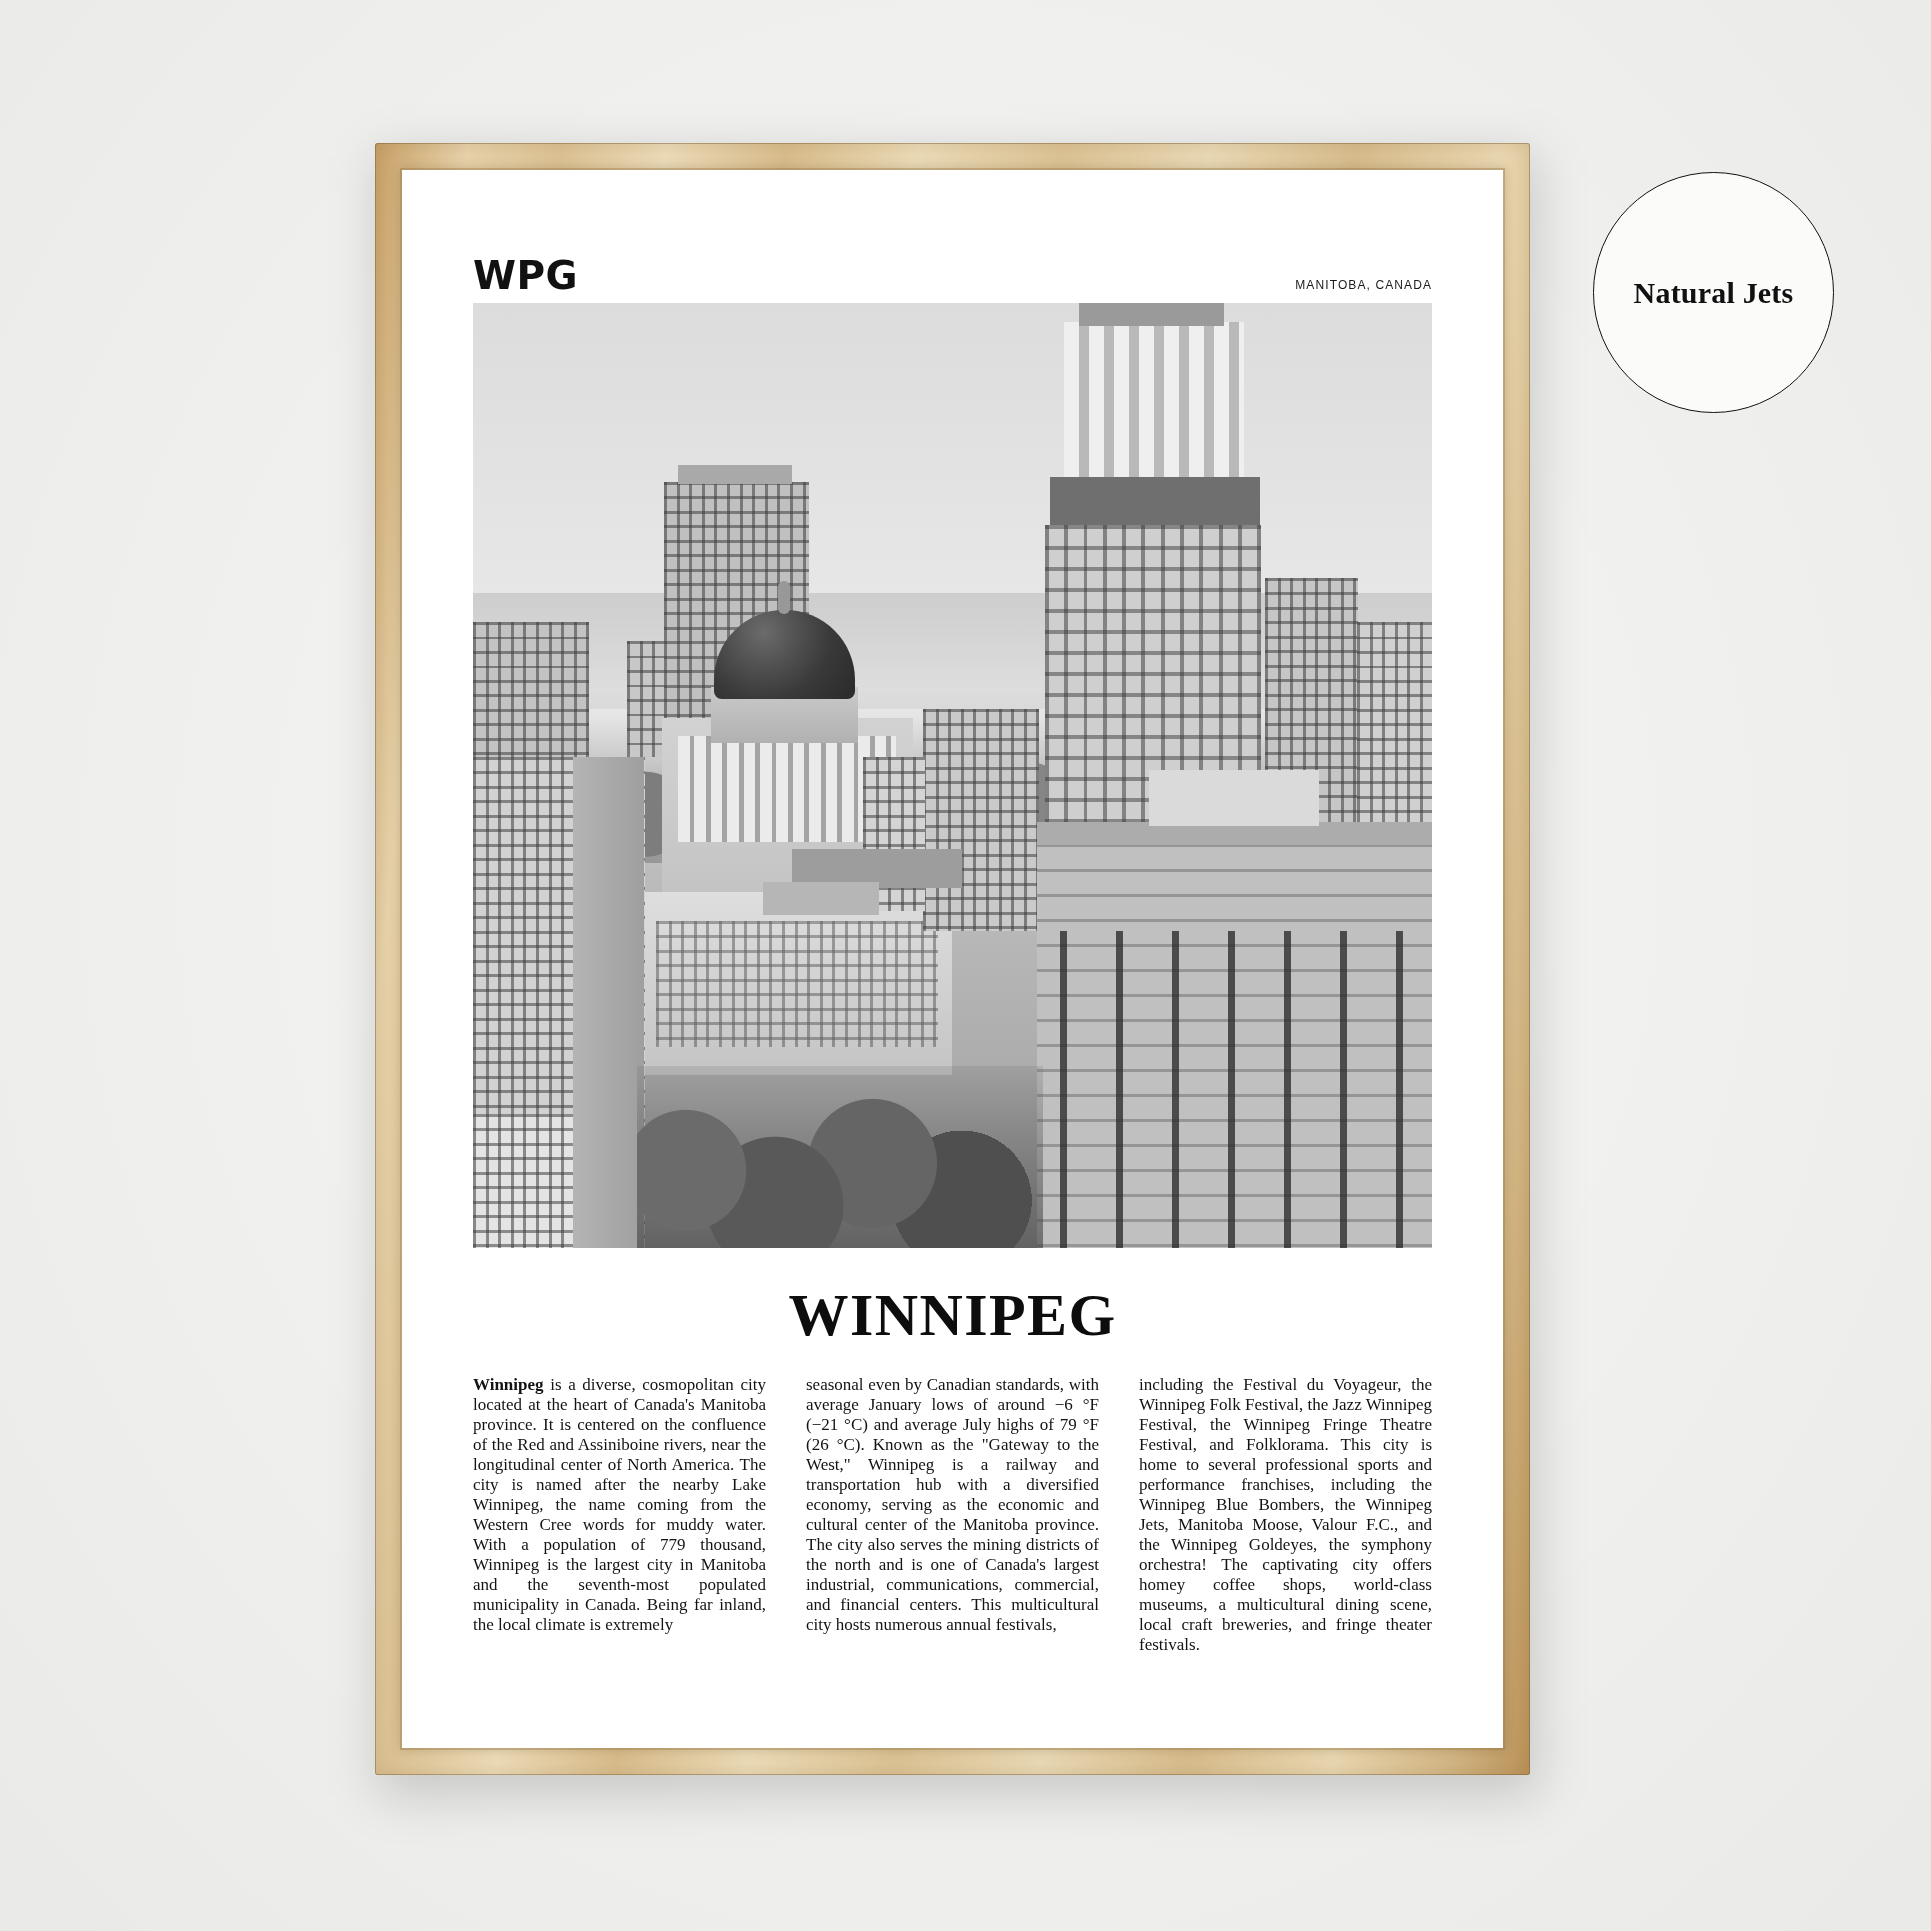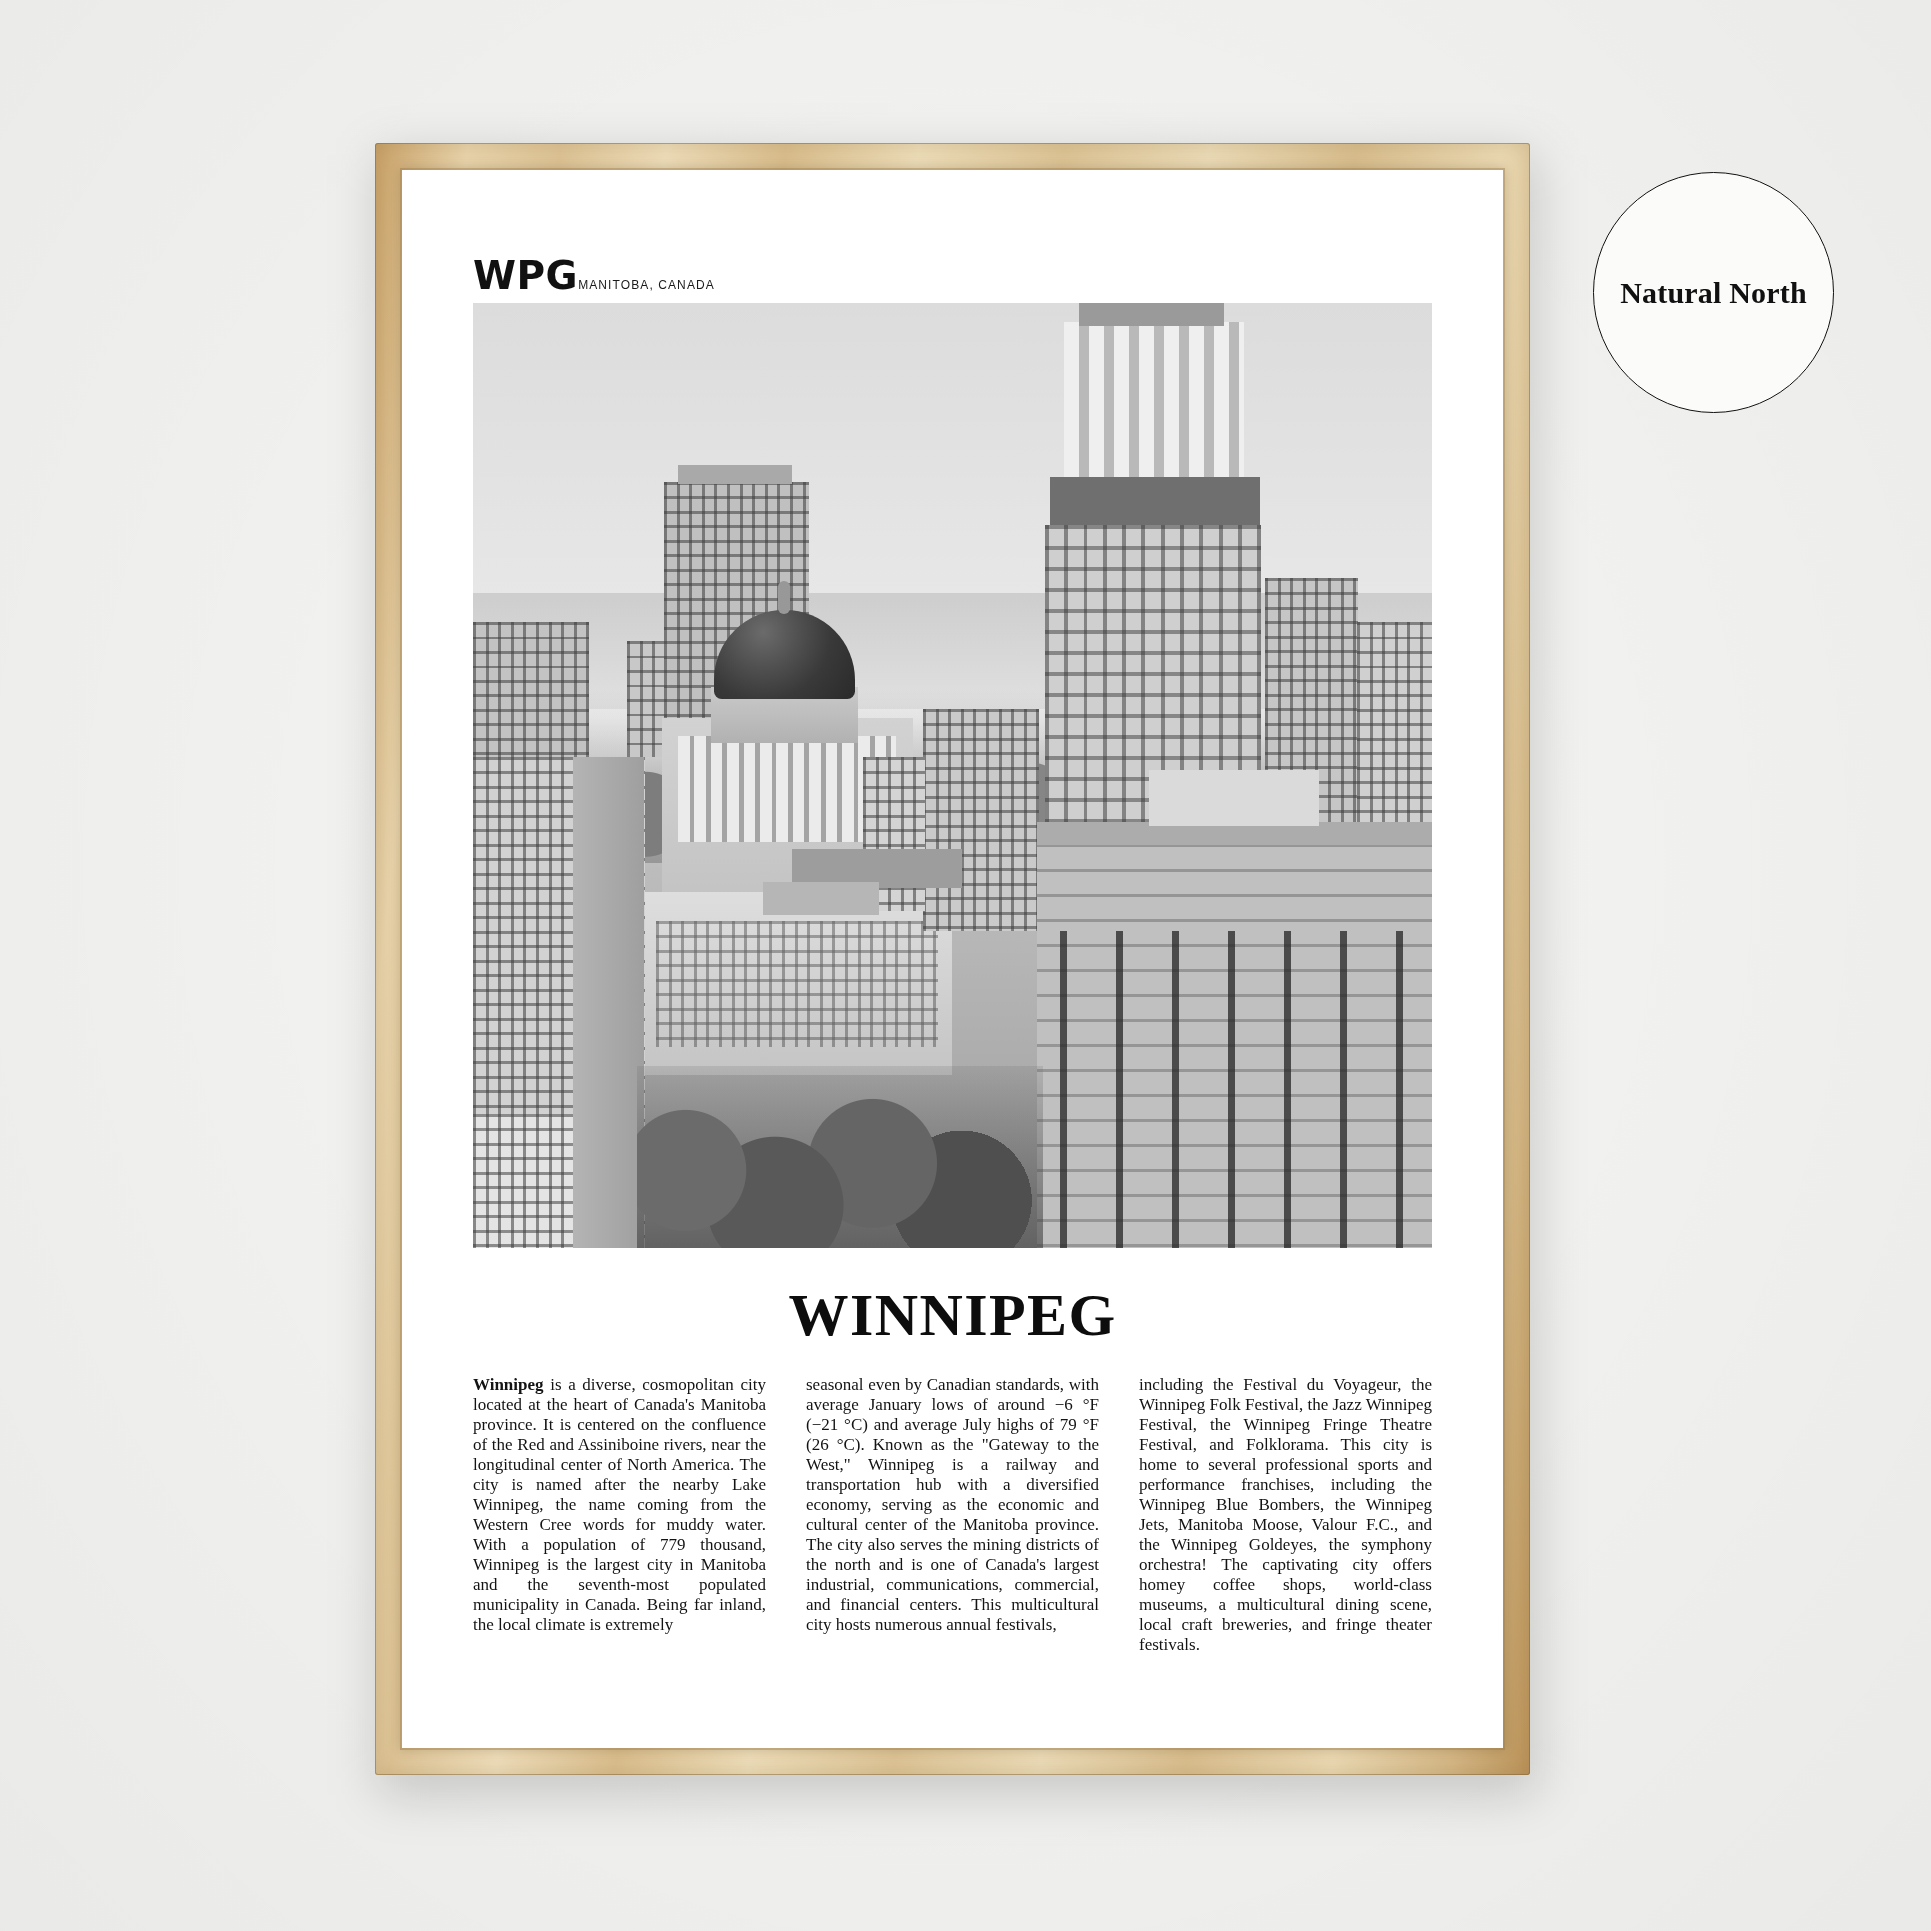--- a/index.html
+++ b/index.html
@@ -94,20 +94,21 @@
     box-sizing: border-box;
     padding: 83px 71px 93px 71px;
     display: flex;
     flex-direction: column;
   }
 
   
   #poster-header {
     display: flex;
     align-items: baseline;
+    justify-content: space-between;
     margin-bottom: 5px;
   }
   #poster-code {
     font-family: "DejaVu Sans", sans-serif;
     font-weight: 700;
     font-size: 39px;
     letter-spacing: 0.5px;
     color: #111;
   }
   #poster-region {
@@ -204,21 +205,21 @@
     pointer-events: none;
     background: radial-gradient(ellipse at 50% 45%, rgba(255,255,255,0) 40%, rgba(0,0,0,0.035) 100%);
   }
 </style>
 </head>
 <body>
 
 <div id="wall-vignette"></div>
 
 <div id="badge">
-  <span id="badge-label">Natural North</span>
+  <span id="badge-label">Natural Jets</span>
 </div>
 
 <div id="frame-shadow"></div>
 
 <div id="frame">
   <div id="poster">
 
     <div id="poster-header">
       <div id="poster-code">WPG</div>
       <div id="poster-region">MANITOBA, CANADA</div>

